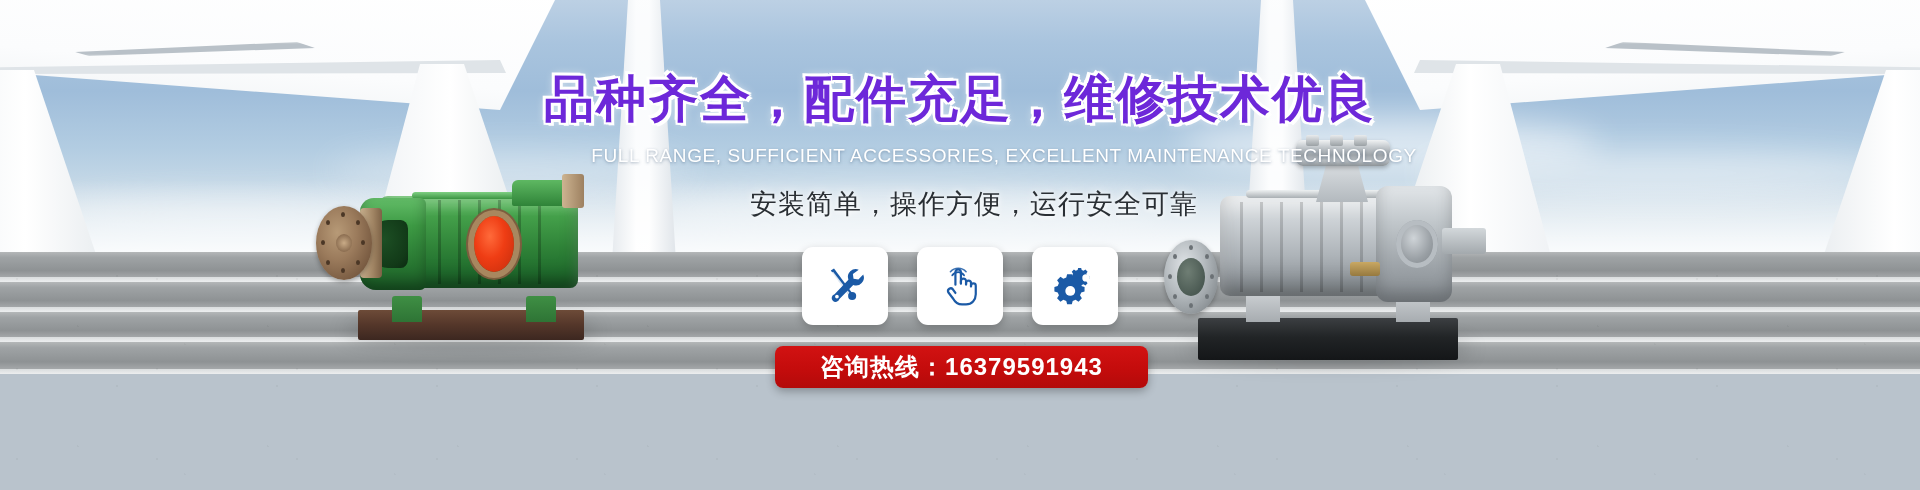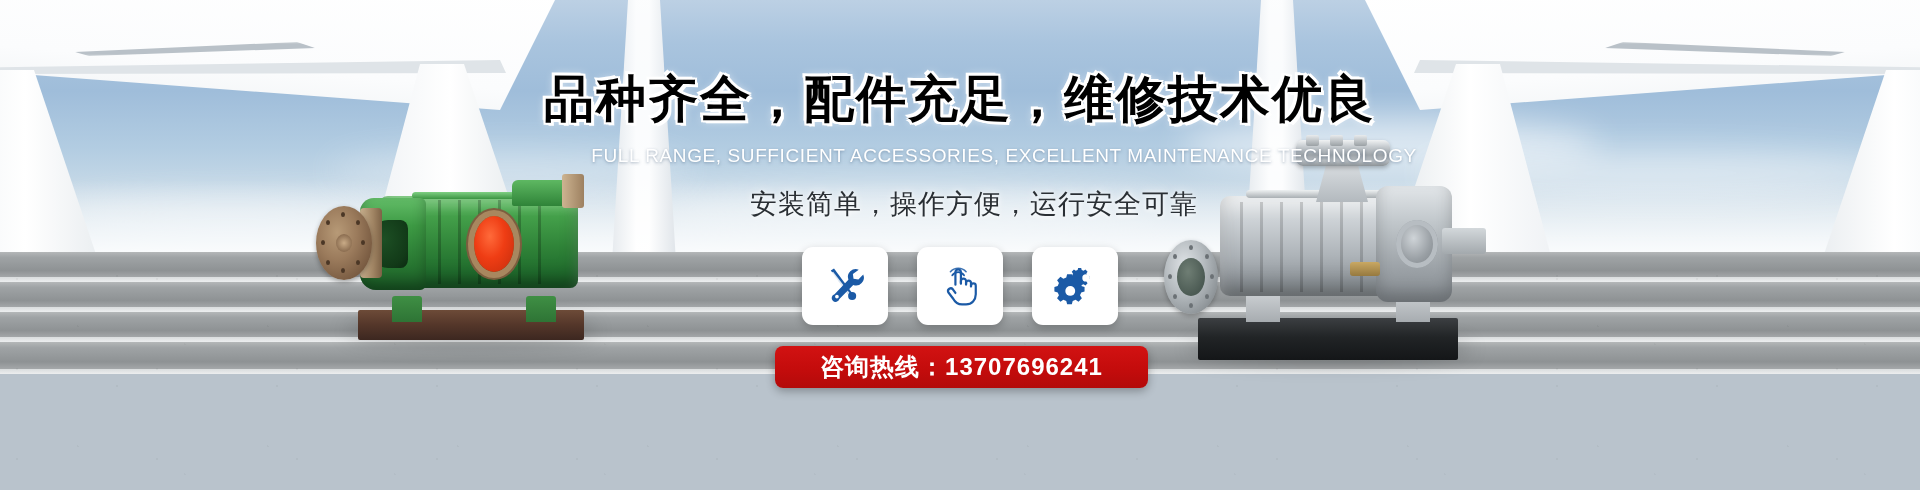--- a/index.html
+++ b/index.html
@@ -321,21 +321,21 @@
   .content {
     position:absolute; left:0; top:0; width:1920px; height:490px;
     z-index:40; pointer-events:none;
   }
   .content > * { pointer-events:auto; }
 
   .headline {
     position:absolute; top:66px; left:0; width:1920px;
     text-align:center;
     font-size:50px; font-weight:bold; letter-spacing:2px;
-    color:#000000;
+    color:#6d28d9;
     text-shadow:
        2px 0 0 #fff, -2px 0 0 #fff, 0 2px 0 #fff, 0 -2px 0 #fff,
        2px 2px 0 #fff, -2px 2px 0 #fff, 2px -2px 0 #fff, -2px -2px 0 #fff,
        3px 3px 0 #fff, -3px -3px 0 #fff, 0 0 10px rgba(255,255,255,.9);
   }
   .subline-en {
     position:absolute; top:145px; left:0; width:1920px;
     text-align:center;
     font-size:19px; letter-spacing:.6px;
     color:#ffffff;
@@ -551,17 +551,17 @@
 
             <path d="M18.2 11.0 h6.0 l1.1 4.2 3.7 1.6 3.7 -2.4 4.3 4.3 -2.4 3.7 1.6 3.7 4.2 1.1 v6.0 l-4.2 1.1 -1.6 3.7 2.4 3.7 -4.3 4.3 -3.7 -2.4 -3.7 1.6 -1.1 4.2 h-6.0 l-1.1 -4.2 -3.7 -1.6 -3.7 2.4 -4.3 -4.3 2.4 -3.7 -1.6 -3.7 -4.2 -1.1 v-6.0 l4.2 -1.1 1.6 -3.7 -2.4 -3.7 4.3 -4.3 3.7 2.4 3.7 -1.6 z" transform="translate(-2,-2) scale(0.86) translate(2,3)"></path>
             <circle cx="18.8" cy="28.4" r="5.4" fill="#ffffff"></circle>
           </svg>
         </span>
       </div>
 
     </div>
 
     <div class="hotline">
-      <span class="hotline-text">咨询热线：13707696241</span>
+      <span class="hotline-text">咨询热线：16379591943</span>
     </div>
 
   </div>
 </div>
 
 </body></html>

